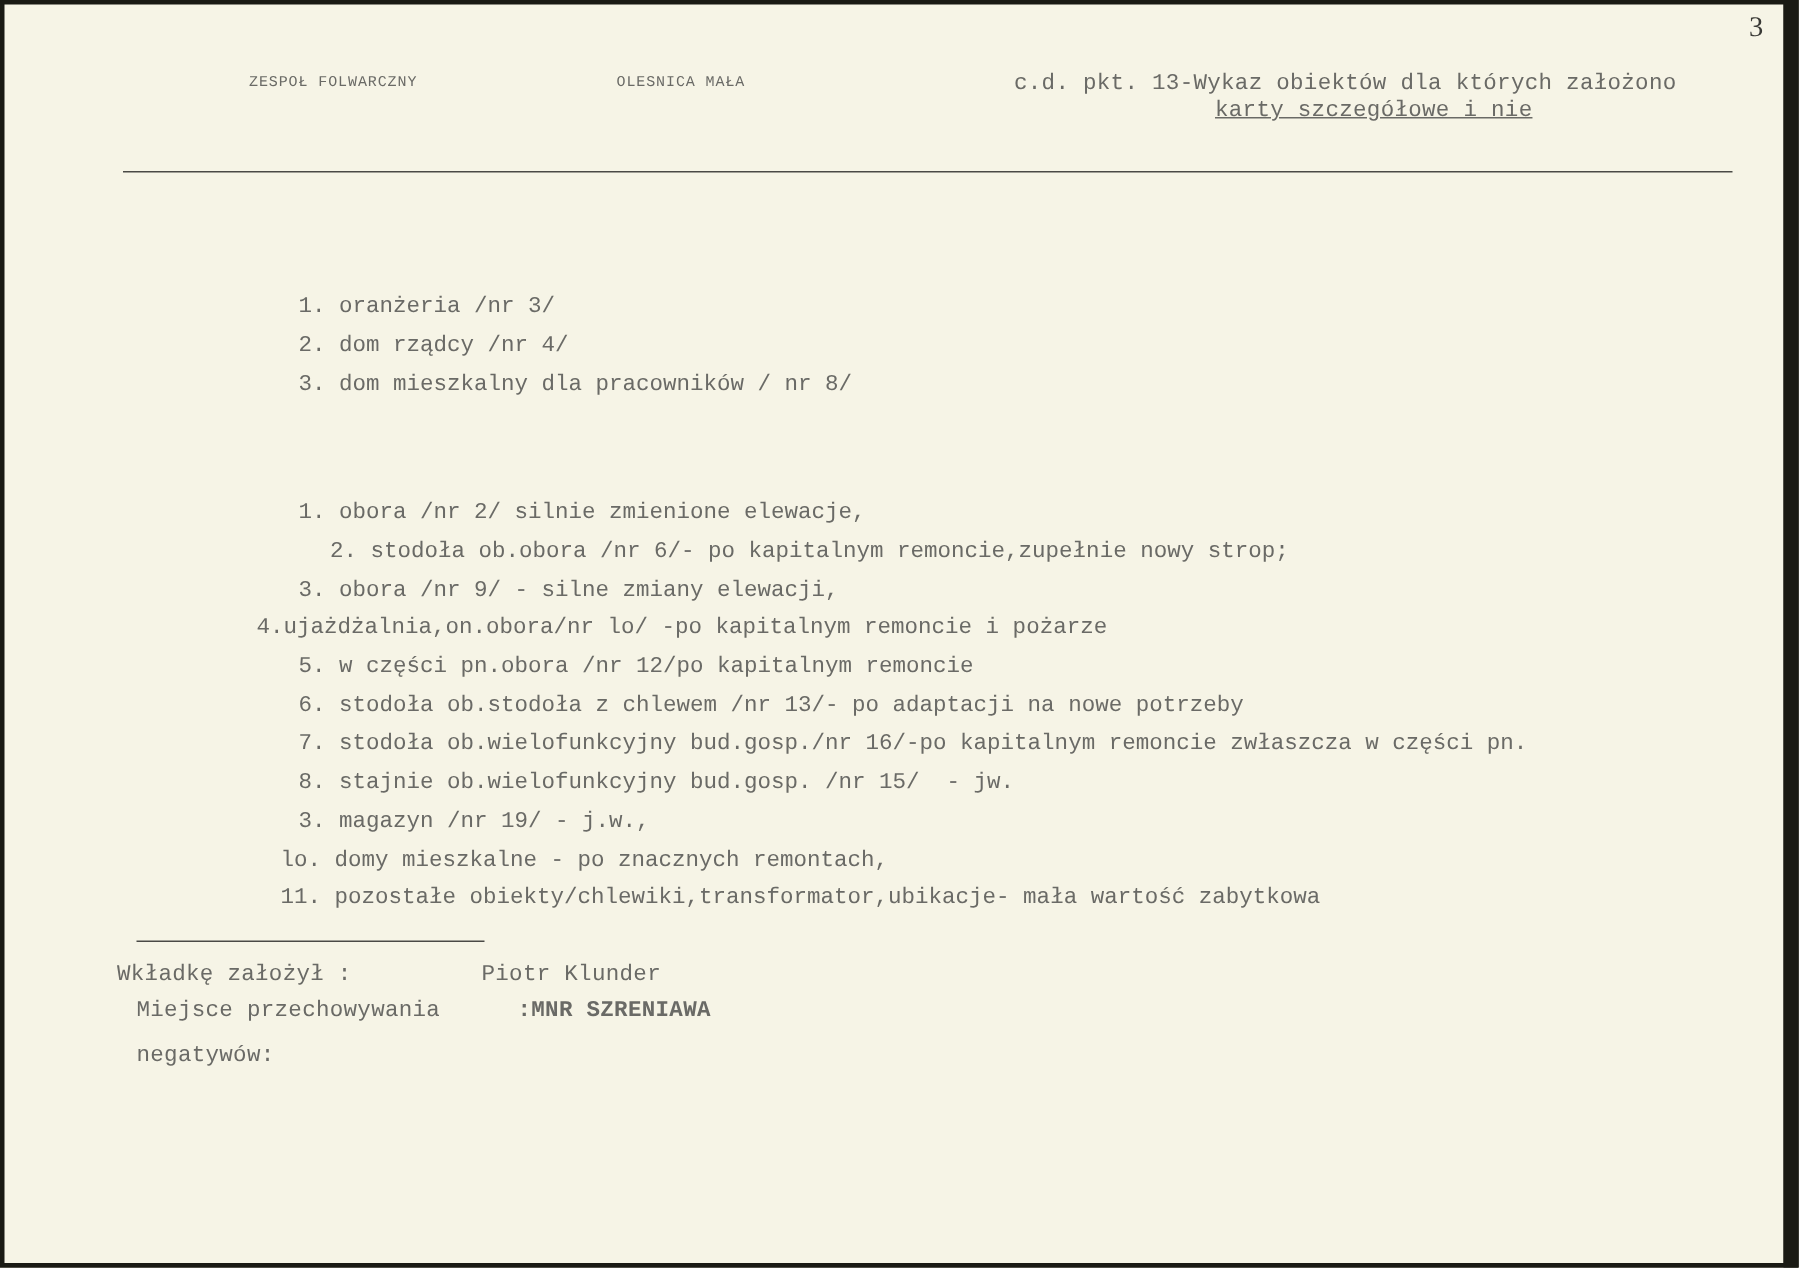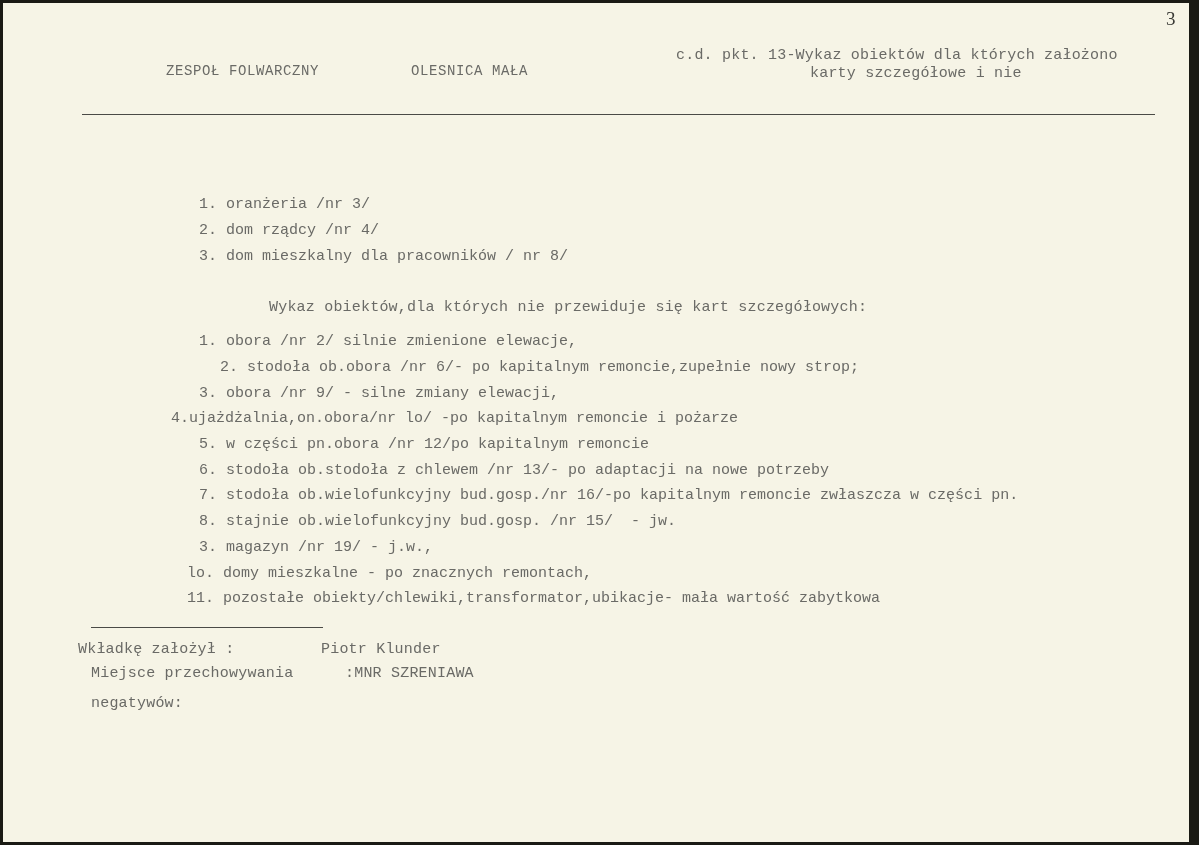--- a/index.html
+++ b/index.html
@@ -31,21 +31,21 @@
       width: 10px;
       height: 845px;
       background: #1a1a14;
     }
     .t {
       position: absolute;
       white-space: pre;
       line-height: 17px;
       letter-spacing: 0.2px;
     }
-    .caps { font-size: 14px; letter-spacing: 0.6px; margin-top: 16px; }
+    .caps { font-size: 10px; letter-spacing: 0.6px; }
     .page-num {
       position: absolute;
       left: 1163px;
       top: 5px;
       font-family: "Liberation Serif", "DejaVu Serif", serif;
       font-size: 19px;
       color: #3a3a36;
     }
     .hr {
       position: absolute;
@@ -57,49 +57,48 @@
 </head>
 <body>
 
 <div class="page">
 
   <div class="page-num">3</div>
 
   <div class="t caps" style="left:163px; top:44px;">ZESPOŁ FOLWARCZNY</div>
   <div class="t caps" style="left:408px; top:44px;">OLESNICA MAŁA</div>
   <div class="t" style="left:673px; top:44px;">c.d. pkt. 13-Wykaz obiektów dla których założono</div>
-  <div class="t" style="left:807px; top:62px;">karty szczegółowe i nie</div>
+  <div class="t" style="left:807px; top:62px;text-decoration:underline;">karty szczegółowe i nie</div>
 
   <div class="hr" style="left:79px; top:111px; width:1073px;"></div>
 
 
   <div>
     <div class="list-item" style="left:196px; top:193px;">1. oranżeria /nr 3/</div>
     <div class="list-item" style="left:196px; top:219px;">2. dom rządcy /nr 4/</div>
     <div class="list-item" style="left:196px; top:245px;">3. dom mieszkalny dla pracowników / nr 8/</div>
   </div>
 
-  <div class="t" style="left:266px; top:296px;">Wykaz obiektów,dla których nie przewiduje się kart szczegółowych:</div>
 
   <div>
     <div class="list-item" style="left:196px; top:330px;">1. obora /nr 2/ silnie zmienione elewacje,</div>
     <div class="list-item" style="left:196px; top:356px;margin-left:21px;">2. stodoła ob.obora /nr 6/- po kapitalnym remoncie,zupełnie nowy strop;</div>
     <div class="list-item" style="left:196px; top:382px;">3. obora /nr 9/ - silne zmiany elewacji,</div>
     <div class="list-item" style="left:168px; top:407px;">4.ujażdżalnia,on.obora/nr lo/ -po kapitalnym remoncie i pożarze</div>
     <div class="list-item" style="left:196px; top:433px;">5. w części pn.obora /nr 12/po kapitalnym remoncie</div>
     <div class="list-item" style="left:196px; top:459px;">6. stodoła ob.stodoła z chlewem /nr 13/- po adaptacji na nowe potrzeby</div>
     <div class="list-item" style="left:196px; top:484px;">7. stodoła ob.wielofunkcyjny bud.gosp./nr 16/-po kapitalnym remoncie zwłaszcza w części pn.</div>
     <div class="list-item" style="left:196px; top:510px;">8. stajnie ob.wielofunkcyjny bud.gosp. /nr 15/  - jw.</div>
     <div class="list-item" style="left:196px; top:536px;">3. magazyn /nr 19/ - j.w.,</div>
     <div class="list-item" style="left:184px; top:562px;">lo. domy mieszkalne - po znacznych remontach,</div>
     <div class="list-item" style="left:184px; top:587px;">11. pozostałe obiekty/chlewiki,transformator,ubikacje- mała wartość zabytkowa</div>
   </div>
 
   <div class="hr" style="left:88px; top:624px; width:232px;"></div>
 
   <div class="t" style="left:75px; top:638px;">Wkładkę założył :</div>
   <div class="t" style="left:318px; top:638px;">Piotr Klunder</div>
   <div class="t" style="left:88px; top:662px;">Miejsce przechowywania</div>
-  <div class="t" style="left:342px; top:662px;">:MNR SZRENIAWA</div>
+  <div class="t" style="left:342px; top:662px;font-weight:bold;">:MNR SZRENIAWA</div>
   <div class="t" style="left:88px; top:678px;margin-top:14px;">negatywów:</div>
 
 </div>
 <div class="right-edge"></div>
 
 </body></html>

